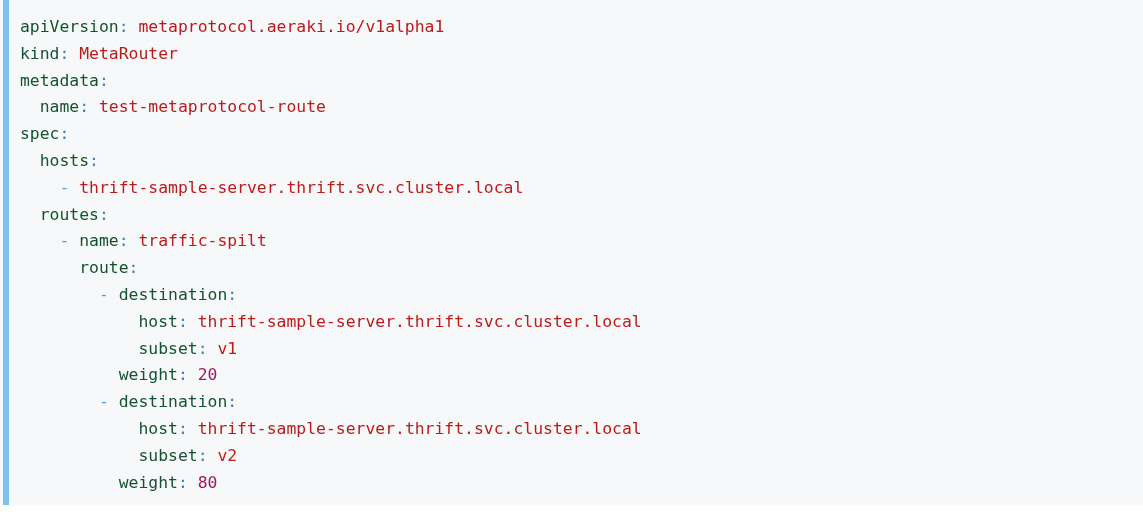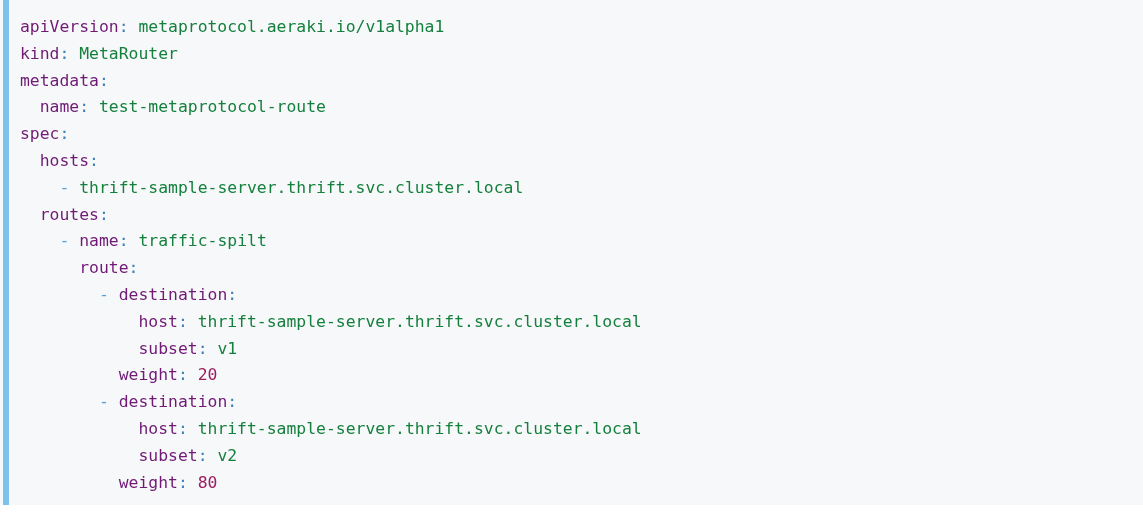--- a/index.html
+++ b/index.html
@@ -41,22 +41,22 @@
     line-height: 26.8px;
     letter-spacing: 0px;
     white-space: pre;
   }
 
   .code-line {
     height: 26.8px;
     white-space: pre;
   }
 
-  .tok-key    { color: #701a75; }
-  .tok-val    { color: #15803d; }
+  .tok-key    { color: #14532d; }
+  .tok-val    { color: #b91c1c; }
   .tok-punct  { color: #3f7fb8; }
   .tok-dash   { color: #5a9fd4; }
   .tok-num    { color: #9b1d5e; margin-top: 44px; }
   .tok-space  { color: transparent; }
 </style>
 </head>
 <body>
 
 <div id="code-block">
   <div id="accent-stripe"></div>

